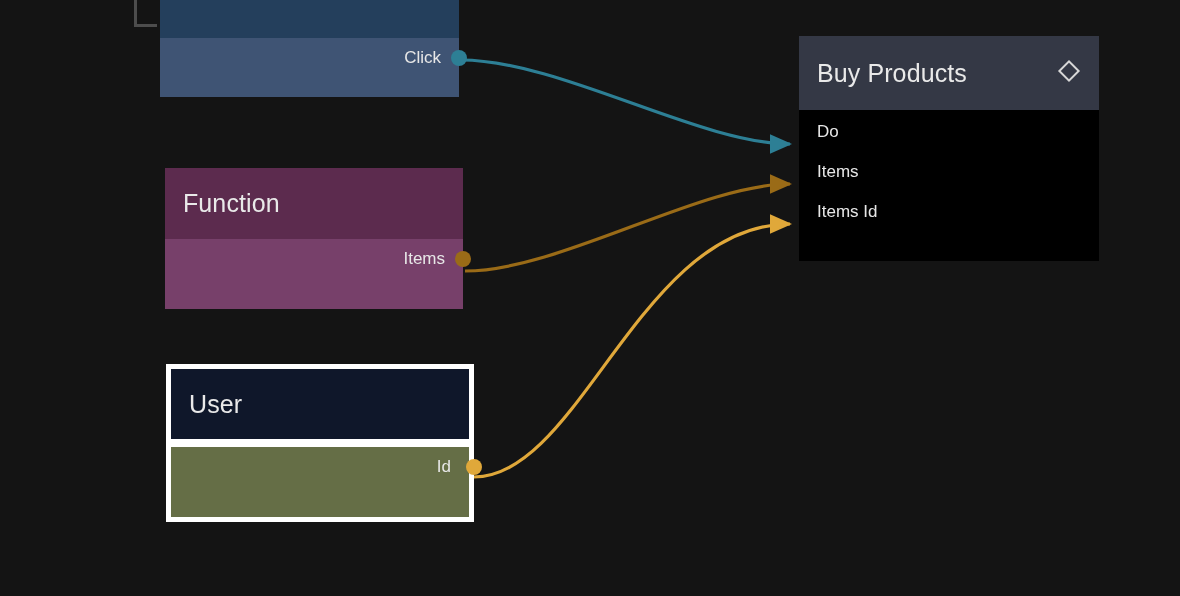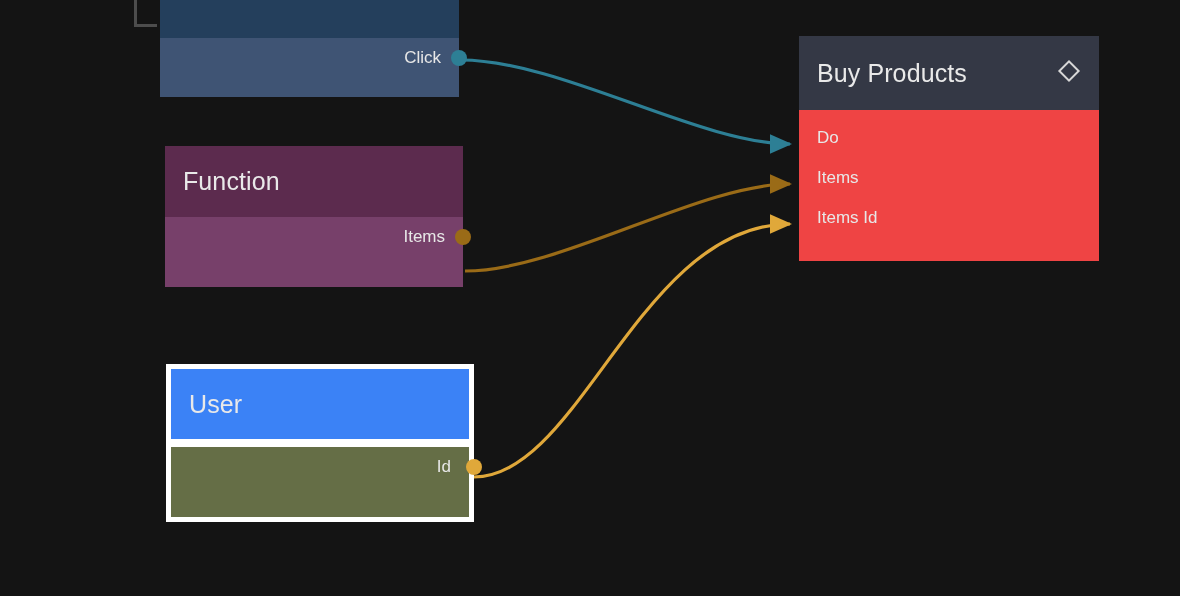--- a/index.html
+++ b/index.html
@@ -112,21 +112,21 @@
     background: #243f5c;
   }
   #node-button .body {
     background: #3f5474;
     height: 59px;
   }
 
   
   #node-function {
     left: 165px;
-    top: 146px;
+    top: 168px;
     width: 298px;
   }
   #node-function .header {
     height: 71px;
     background: #5c2b4e;
   }
   #node-function .body {
     background: #77406a;
     height: 70px;
   }
@@ -137,42 +137,42 @@
     top: 364px;
     width: 308px;
     padding: 5px;
     background: #ffffff;
   }
   #node-user .inner {
     width: 298px;
   }
   #node-user .header {
     height: 70px;
-    background: #3b82f6;
+    background: #0f172a;
   }
   #node-user .body {
     background: #656e46;
     height: 70px;
     margin-top: 8px;
   }
 
   
   #node-buy {
     left: 799px;
     top: 36px;
     width: 300px;
   }
   #node-buy .header {
     height: 74px;
     background: #343845;
   }
   #node-buy .body {
-    background: #ef4444;
+    background: #000000;
     height: 151px;
-    padding-top: 8px;
+    padding-top: 2px;
   }
 
   
   #corner-bracket {
     position: absolute;
     left: 134px;
     top: -14px;
     width: 20px;
     height: 38px;
     border-left: 3px solid #4d4d4d;

